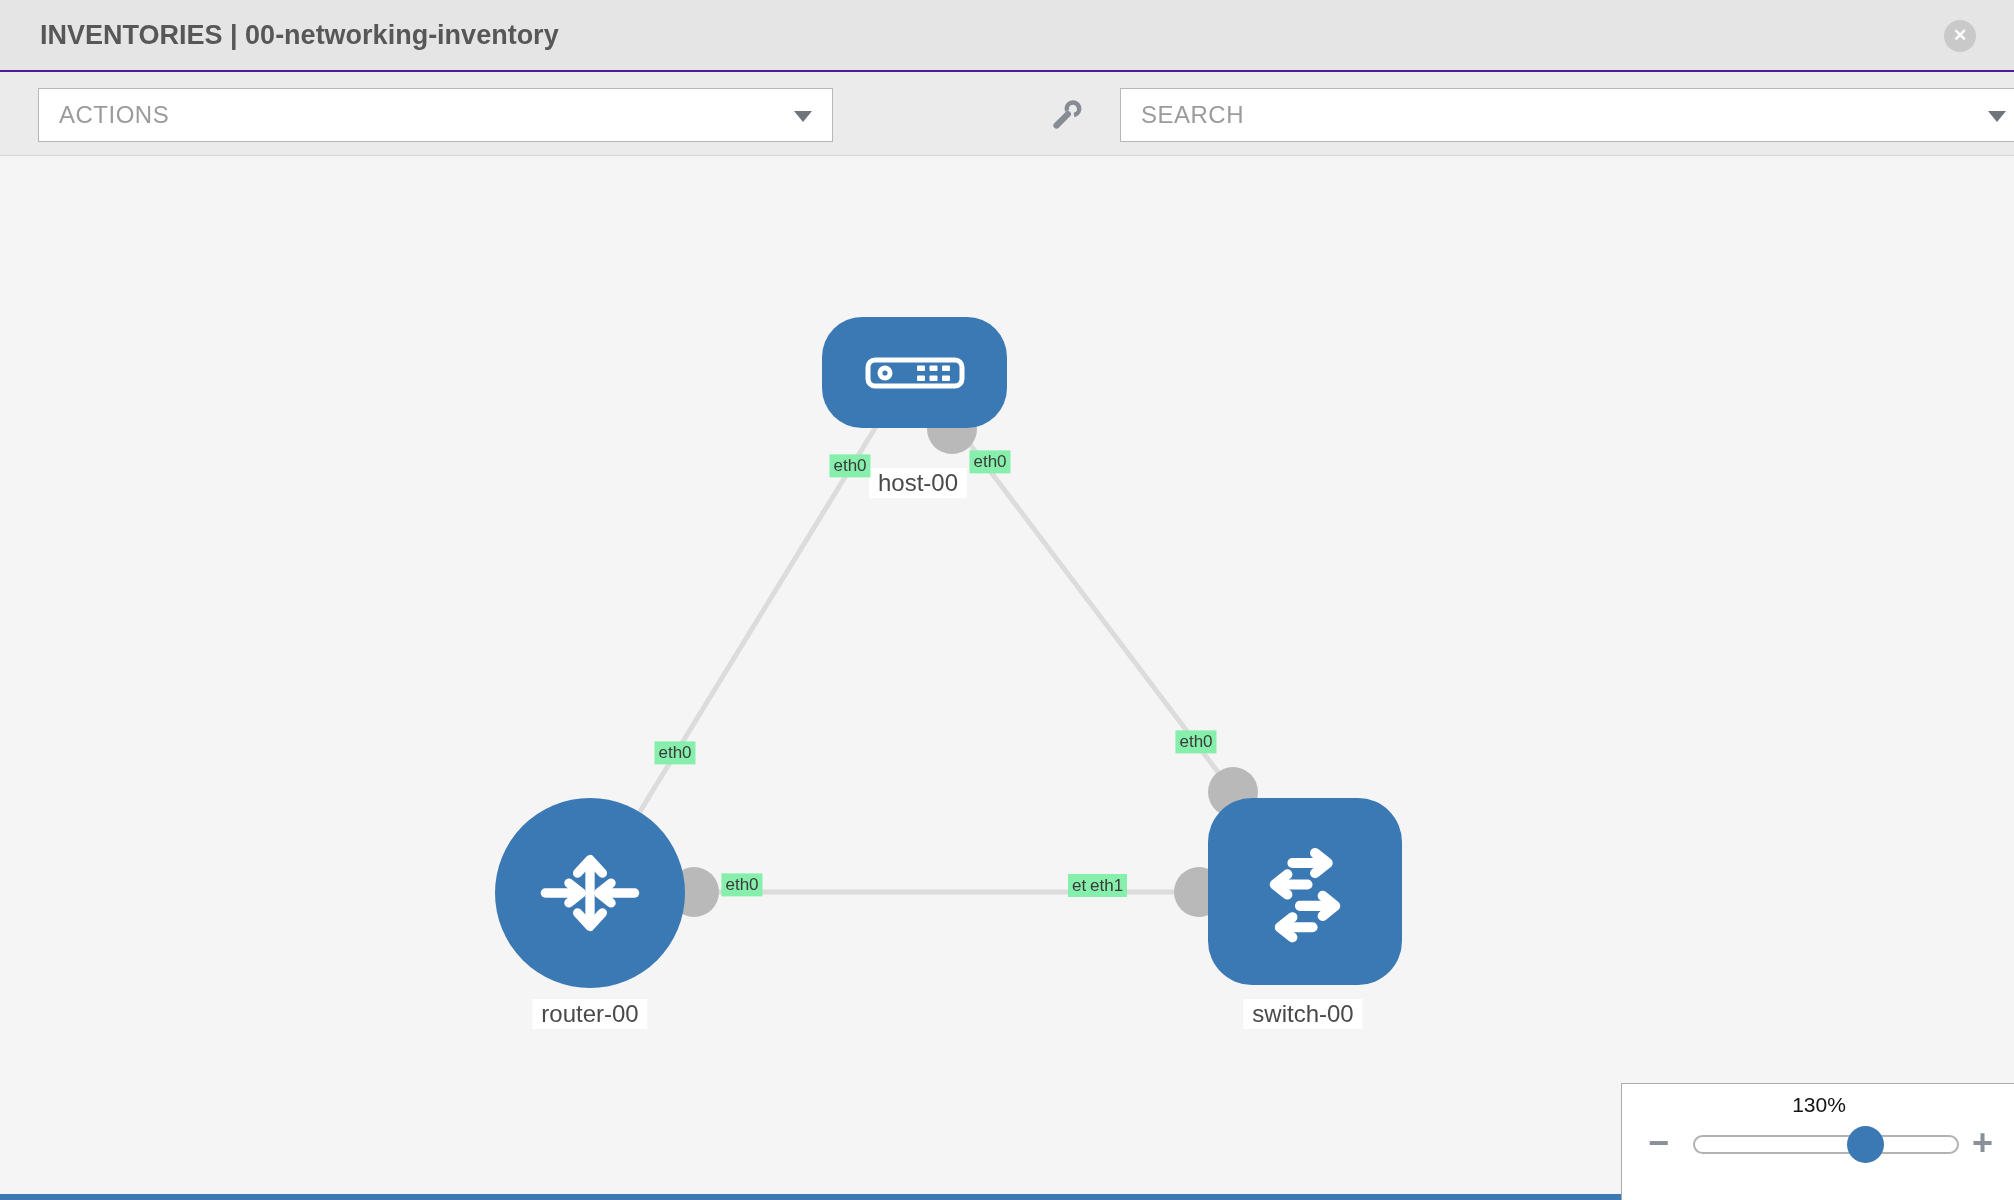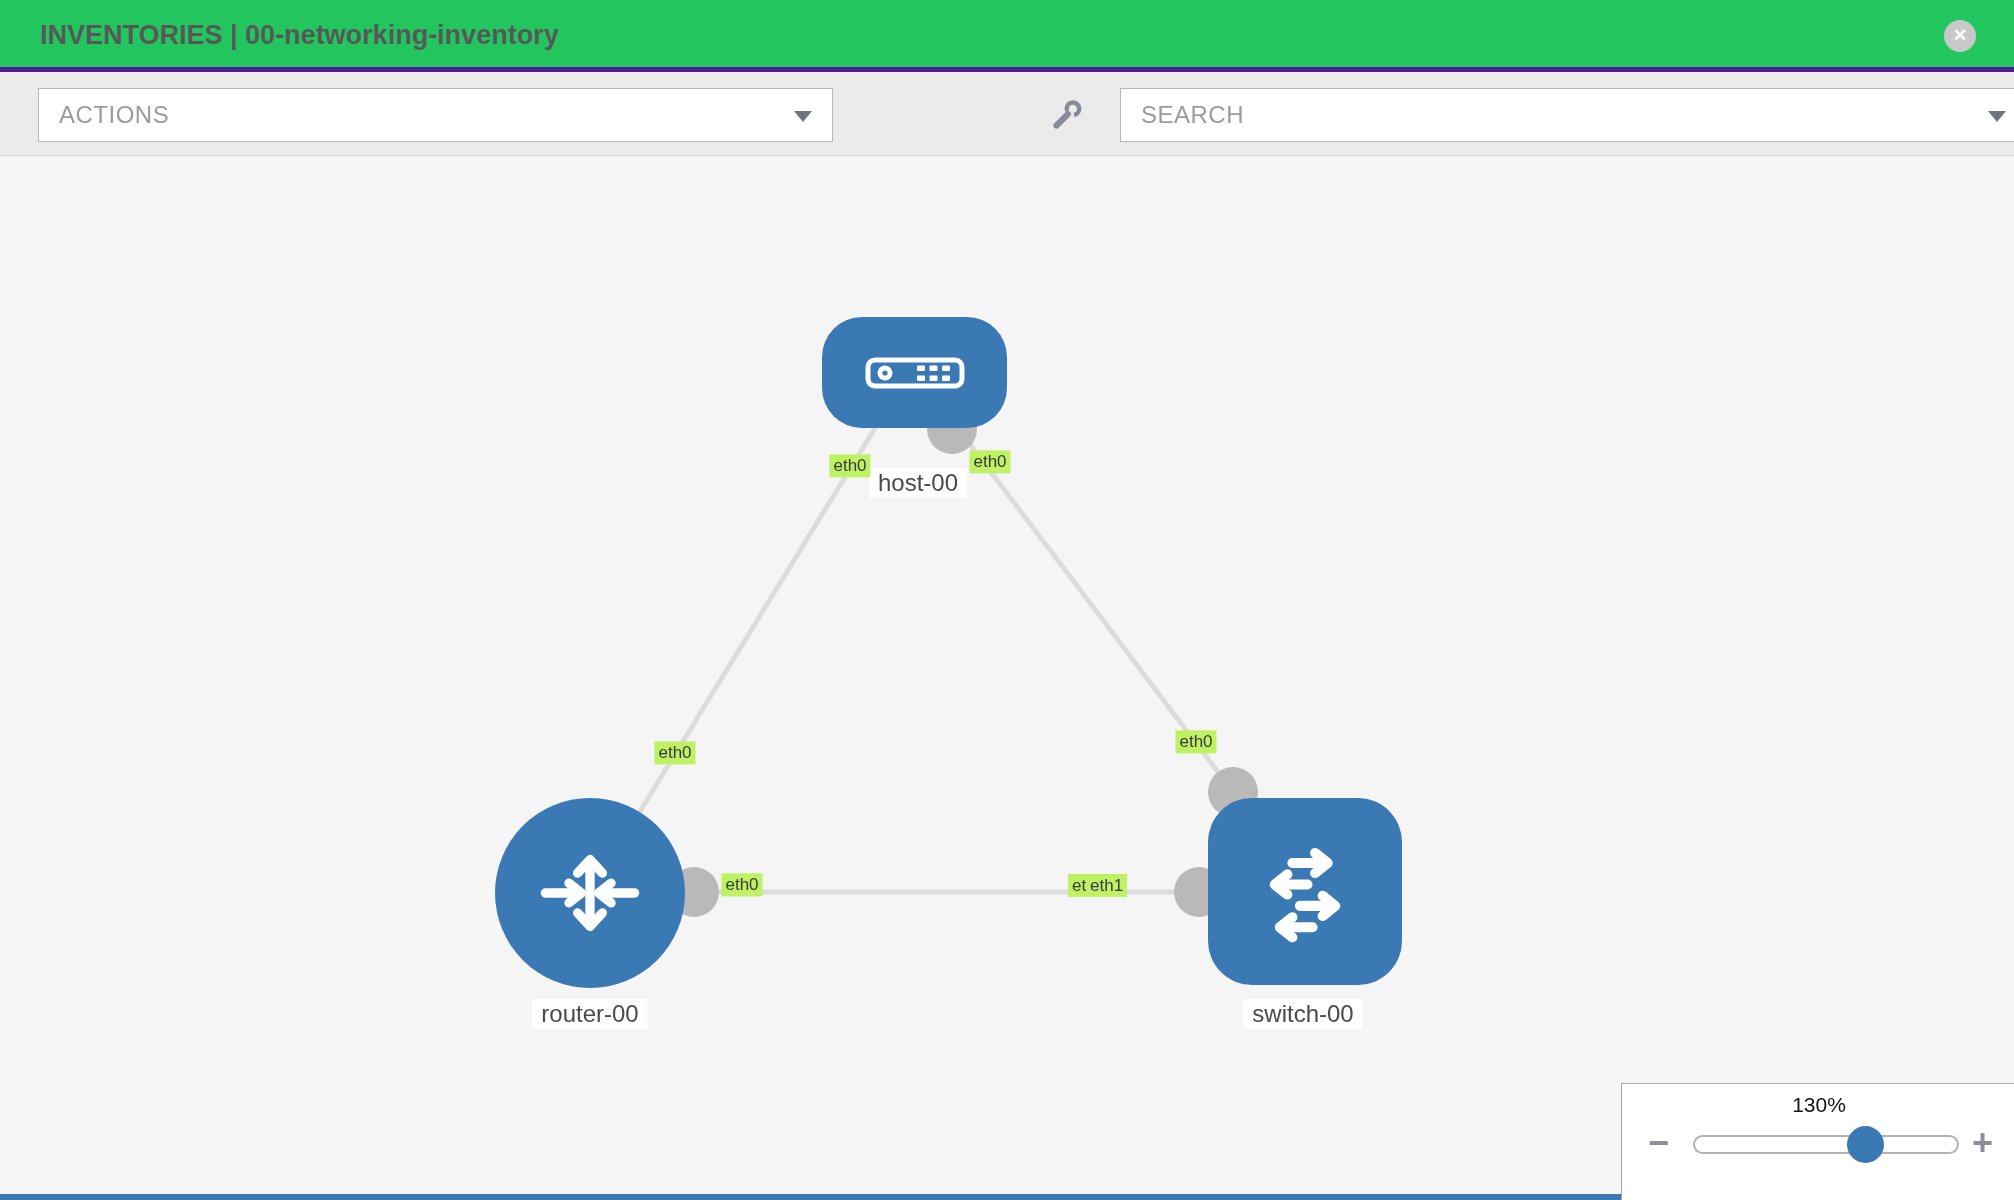--- a/index.html
+++ b/index.html
@@ -2,21 +2,21 @@
 <html style="--node-blue: #3b79b5; --accent-blue: #3b79b5; --link-gray: #dcdcdc; --port-gray: #b9b9b9; --canvas-bg: #f5f5f5;"><head>
 <meta charset="utf-8">
 <style>
   * { box-sizing: border-box; margin: 0; padding: 0; }
   html, body { width: 2014px; height: 1200px; overflow: hidden; }
   body { font-family: "Liberation Sans", "DejaVu Sans", sans-serif; background: #fff; position: relative; }
 
   
   .header {
     position: absolute; left: 0; top: 0; width: 2014px; height: 72px;
-    background: #22c55e; border-bottom: 5px solid #4c1d95; z-index: 10;
+    background: #e5e5e5; border-bottom: 2px solid #4c1d95; z-index: 10;
   }
   .page-title {
     position: absolute; left: 40px; top: 0; line-height: 71px;
     font-size: 27px; font-weight: bold; color: #575757; white-space: nowrap;
   }
   .close-btn {
     position: absolute; right: 38px; top: 20px; width: 32px; height: 32px;
     border: none; border-radius: 50%; background: #c9c9c9; cursor: pointer;
     color: #fff; font-size: 17px; font-weight: bold; line-height: 32px; text-align: center; padding: 0;
   }
@@ -63,21 +63,21 @@
   .node-host   { left: 822px; top: 317px; width: 185px; height: 111px; border-radius: 40px; }
   .node-router { left: 495px; top: 798px; width: 190px; height: 190px; border-radius: 50%; }
   .node-switch { left: 1208px; top: 798px; width: 194px; height: 187px; border-radius: 44px; }
 
   .nodelabel {
     position: absolute; transform: translateX(-50%); z-index: 3;
     font-size: 24px; color: #4a4a4a; background: #fff; padding: 1px 9px; white-space: nowrap;
   }
   .iflabel {
     position: absolute; z-index: 3; font-size: 17px; color: #3a3a3a;
-    background: #bef264; padding: 1px 4px; white-space: nowrap; line-height: 1.25;
+    background: #86efac; padding: 1px 4px; white-space: nowrap; line-height: 1.25;
   }
   .ifc { transform: translate(-50%, -50%); }
   .over { z-index: 4; }
 
   
   .zoom-panel {
     position: absolute; left: 1621px; top: 1083px; width: 395px; height: 119px;
     background: #fff; border: 1px solid #ababab; z-index: 5;
   }
   .zoom-value {

